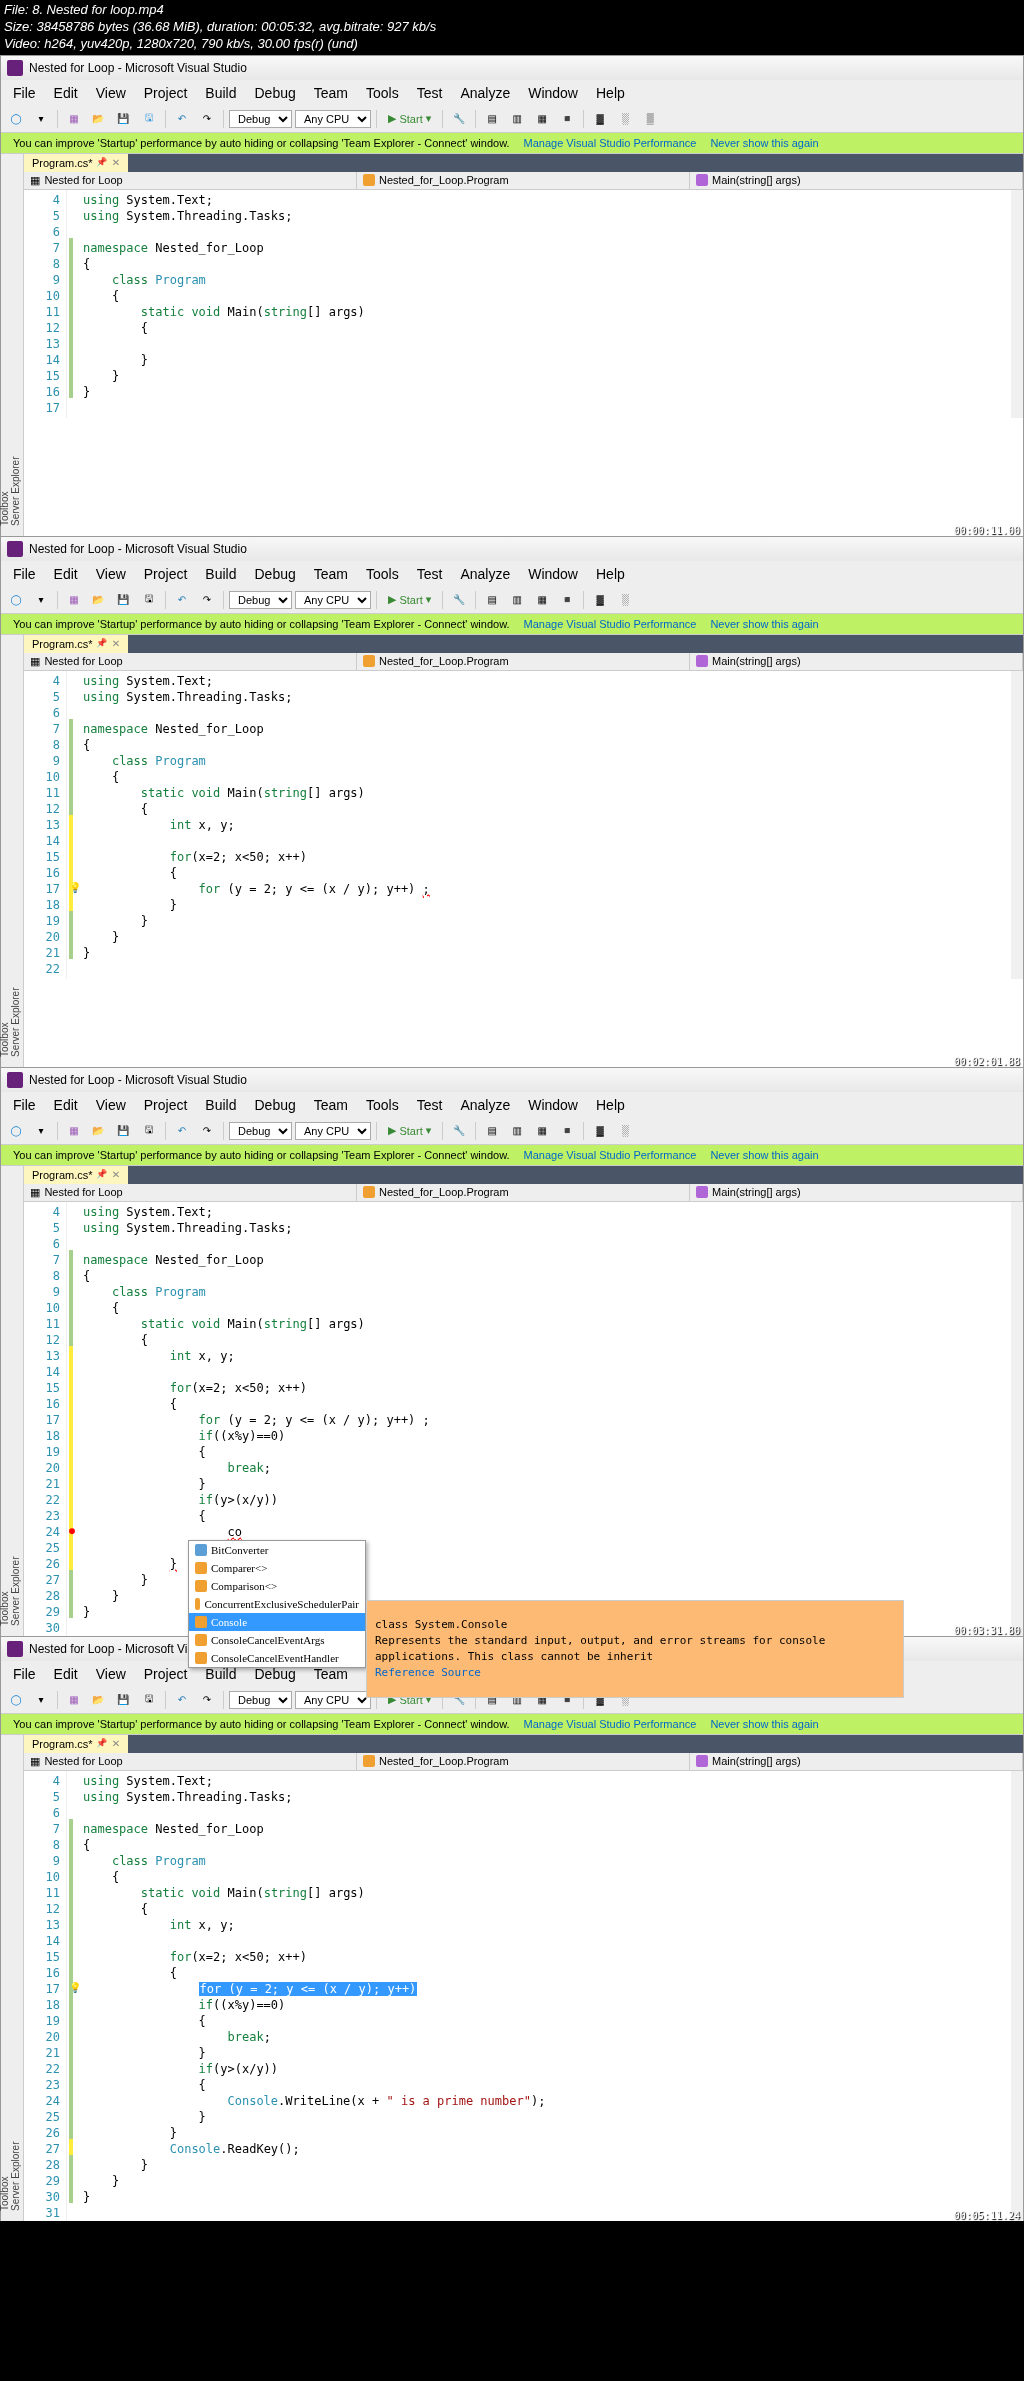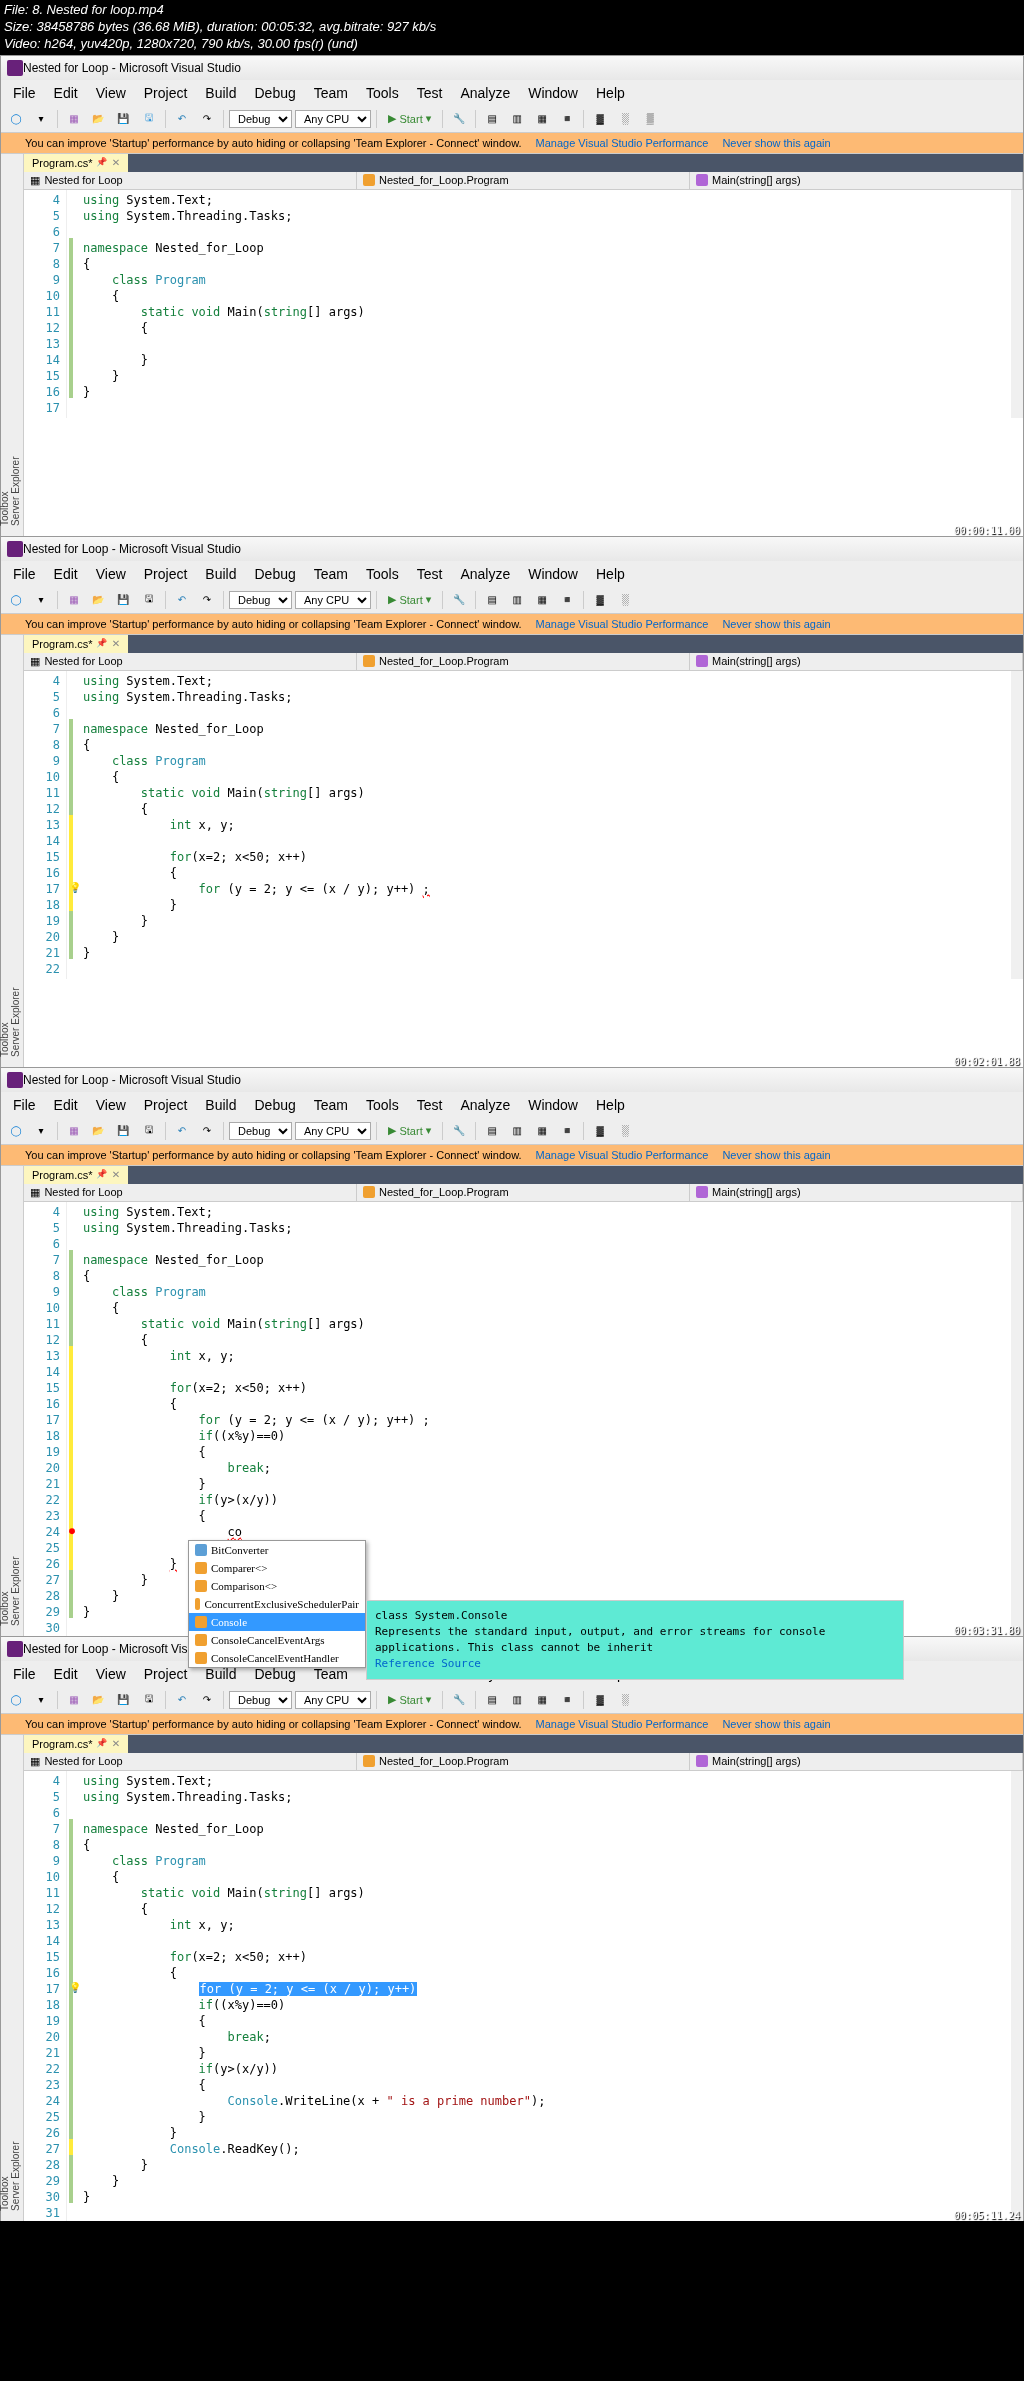--- a/index.html
+++ b/index.html
@@ -1,27 +1,27 @@
 <!DOCTYPE html>
 <html><head>
 <meta charset="utf-8">
 <style>
 body{margin:0;font-family:"Segoe UI",Arial,sans-serif;font-size:11px;background:#000;color:#000;width:1024px}
 .header{background:#000;color:#fff;font-style:italic;padding:2px 4px;font-size:13px;line-height:1.3}
 .frame{background:#eee;border:1px solid #999;margin-bottom:0}
-.titlebar{background:linear-gradient(#f8f8f8,#e8e8e8);padding:4px 6px;display:flex;align-items:center;font-size:12px}
+.titlebar{background:linear-gradient(#f8f8f8,#e8e8e8);padding:4px 6px;display:flex;align-items:center;gap:6px;font-size:12px}
 .vs-icon{width:16px;height:16px;background:#68217a;display:inline-block;border-radius:2px}
 .menubar{background:#eee;padding:2px 4px;display:flex;gap:2px;font-size:14px}
 .menubar span{padding:3px 8px}
 .toolbar{background:#eee;padding:2px 4px;display:flex;align-items:center;gap:3px;border-bottom:1px solid #ccc}
 .tbtn{width:20px;height:20px;display:inline-flex;align-items:center;justify-content:center;border:1px solid transparent;font-size:10px}
 .tsel{border:1px solid #aaa;background:#fff;padding:1px 4px;font-size:11px;height:18px}
 .start-btn{color:#388a34;display:flex;align-items:center;gap:3px;padding:0 6px}
 .sep{width:1px;height:18px;background:#ccc;margin:0 2px}
-.infobar{background:#fdba74;padding:4px 24px;font-size:11px;display:flex;gap:14px;border-bottom:1px solid #ccc}
+.infobar{background:#bef264;padding:4px 12px;font-size:11px;display:flex;gap:14px;border-bottom:1px solid #ccc}
 .infobar .link{color:#0066cc}
 .body-area{display:flex;background:#fff}
 .side-tabs{width:18px;background:#eee;writing-mode:vertical-rl;font-size:10px;padding:4px 2px;color:#444;border-right:1px solid #ccc}
 .side-tabs div{margin-bottom:8px;transform:rotate(180deg)}
 .main{flex:1;display:flex;flex-direction:column}
 .tabstrip{background:#4a5568;display:flex}
 .tab{background:#fdf6bf;padding:3px 8px;font-size:11px;display:flex;align-items:flex-start;gap:4px}
 .tab .x{color:#888;font-size:10px}
 .pin{color:#555;font-size:9px}
 .navbar{background:#eee;display:flex;border-bottom:1px solid #ccc}
@@ -42,21 +42,21 @@
 .err{text-decoration:underline wavy red}
 .bulb{color:#f0a030;font-size:10px}
 .right-bar{width:12px;background:#f0f0f0}
 .timestamp{position:relative;text-align:right;color:#fff;font-family:monospace;font-size:10px;margin-top:-14px;padding-right:4px;text-shadow:1px 1px 1px #000}
 .intellisense{position:absolute;background:#fff;border:1px solid #999;box-shadow:2px 2px 4px rgba(0,0,0,0.3);font-family:"Segoe UI";font-size:11px;z-index:10}
 .ii{padding:1px 6px;display:flex;align-items:center;gap:4px}
 .ii.sel{background:#3399ff;color:#fff}
 .iicon{width:12px;height:12px;display:inline-block;border-radius:2px}
 .ic-c{background:#f0a030}
 .ic-s{background:#5c9fd6}
-.tooltip{position:absolute;background:#5eead4;border:1px solid #ccc;padding:7px 8px;font-size:11px;max-width:520px;z-index:10}
+.tooltip{position:absolute;background:#fdba74;border:1px solid #ccc;padding:16px 8px;font-size:11px;max-width:520px;z-index:10}
 .hl{background:#3399ff;color:#fff;padding:0 1px}
 .frame-wrap{position:relative}
 </style>
 </head>
 <body>
 
 <div class="header">
   <div>File: 8. Nested for loop.mp4</div>
   <div>Size: 38458786 bytes (36.68 MiB), duration: 00:05:32, avg.bitrate: 927 kb/s</div>
   <div>Video: h264, yuv420p, 1280x720, 790 kb/s, 30.00 fps(r) (und)</div>

